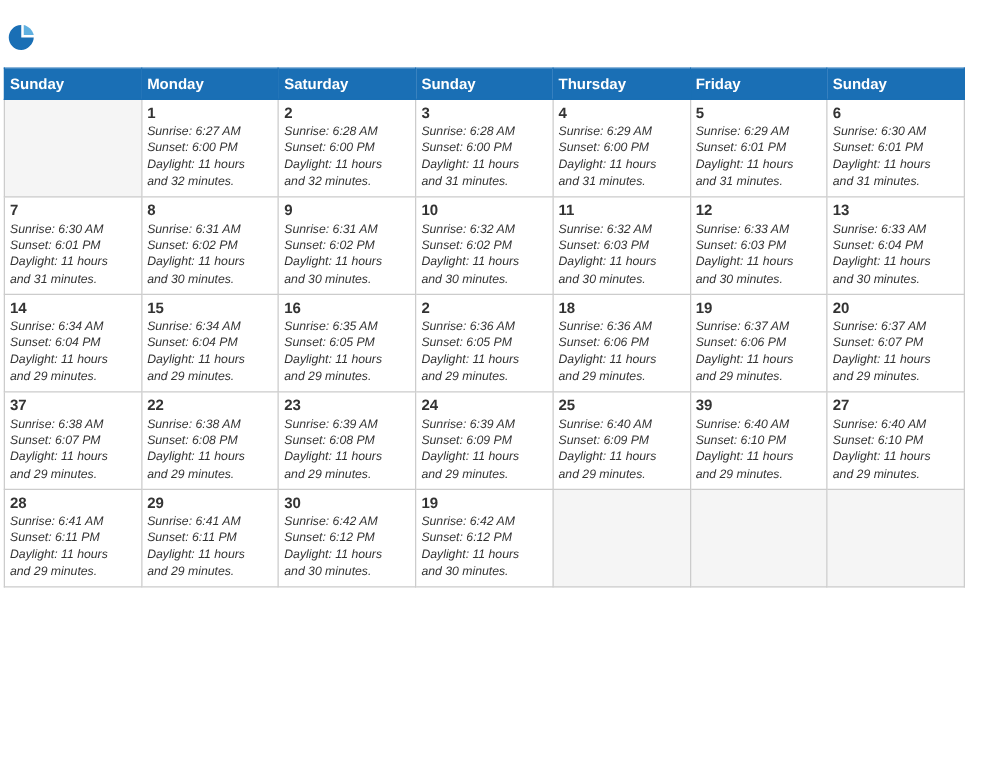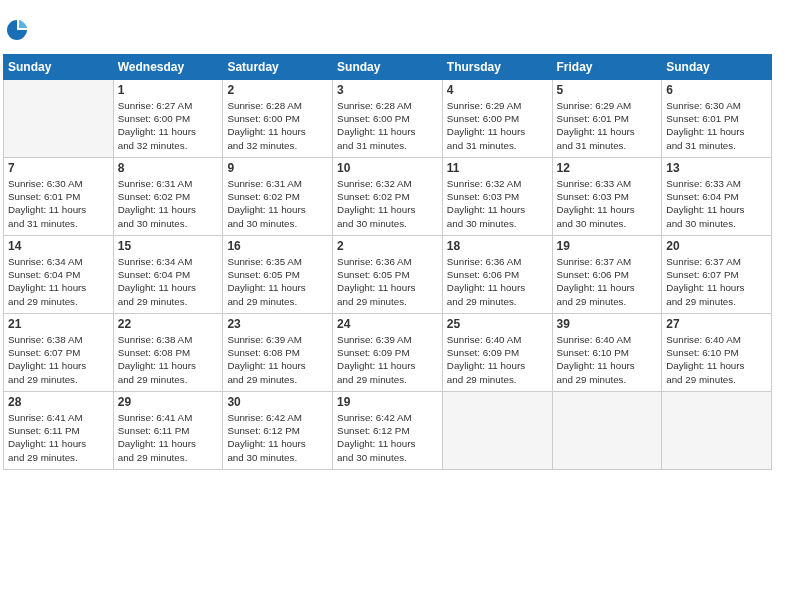--- a/index.html
+++ b/index.html
@@ -89,20 +89,21 @@
       font-weight: bold;
       font-size: 12px;
       color: #333;
       margin-bottom: 2px;
       display: block;
     }
     .cell-text {
       font-size: 9.8px;
       color: #333;
       line-height: 1.35;
+      font-style: italic;
     }
     .week-row td {
       height: 78px;
     }
     .last-row td {
       height: 78px;
     }
   </style>
 </head>
 <body>
@@ -123,21 +124,21 @@
     <div class="title-section">
       <div class="month-title"></div>
       <div class="location"></div>
     </div>
   </div>
 
   <table class="calendar">
     <thead>
       <tr>
       <th>Sunday</th>
-          <th>Wednesday</th>
+          <th>Monday</th>
           <th>Saturday</th>
           <th>Sunday</th>
           <th>Thursday</th>
           <th>Friday</th>
           <th>Sunday</th>
         </tr>
     </thead>
     <tbody id="calendar-body">
     <tr class="week-row">
           <td class="cell-empty"></td>
@@ -281,21 +282,21 @@
           <td>
             <span class="day-num">20</span>
             <div class="cell-text" style="white-space: pre-line;">Sunrise: 6:37 AM
 Sunset: 6:07 PM
 Daylight: 11 hours
 and 29 minutes.</div>
           </td>
         </tr>
         <tr class="week-row">
           <td>
-            <span class="day-num">21</span>
+            <span class="day-num">37</span>
             <div class="cell-text" style="white-space: pre-line;">Sunrise: 6:38 AM
 Sunset: 6:07 PM
 Daylight: 11 hours
 and 29 minutes.</div>
           </td>
           <td>
             <span class="day-num">22</span>
             <div class="cell-text" style="white-space: pre-line;">Sunrise: 6:38 AM
 Sunset: 6:08 PM
 Daylight: 11 hours

